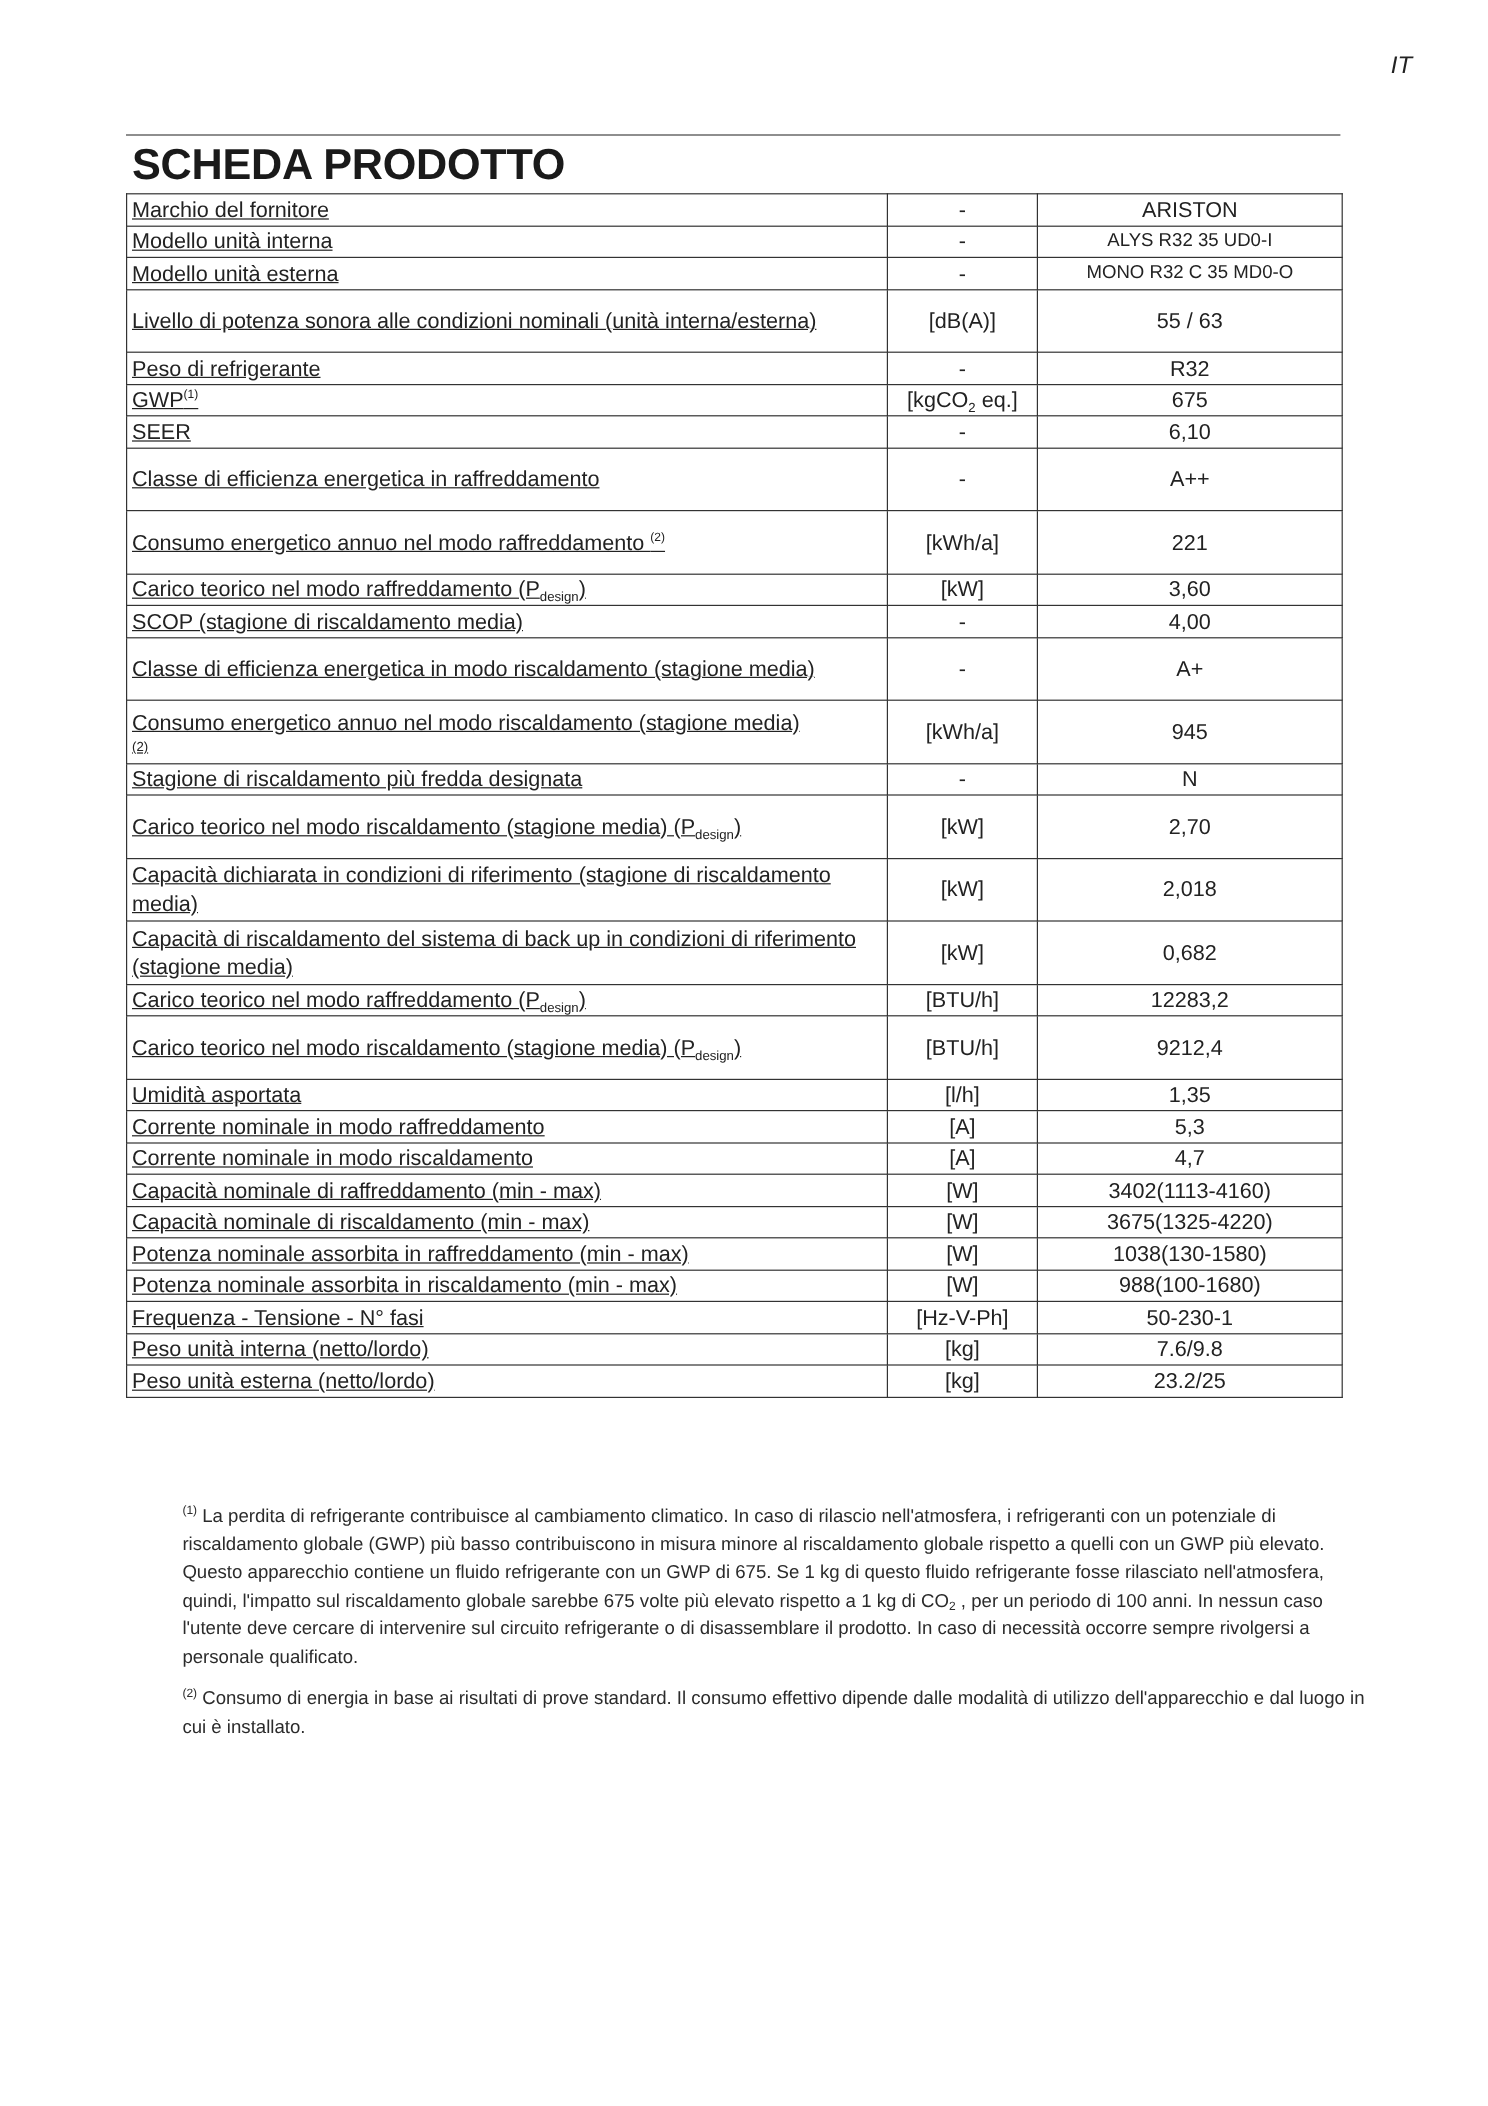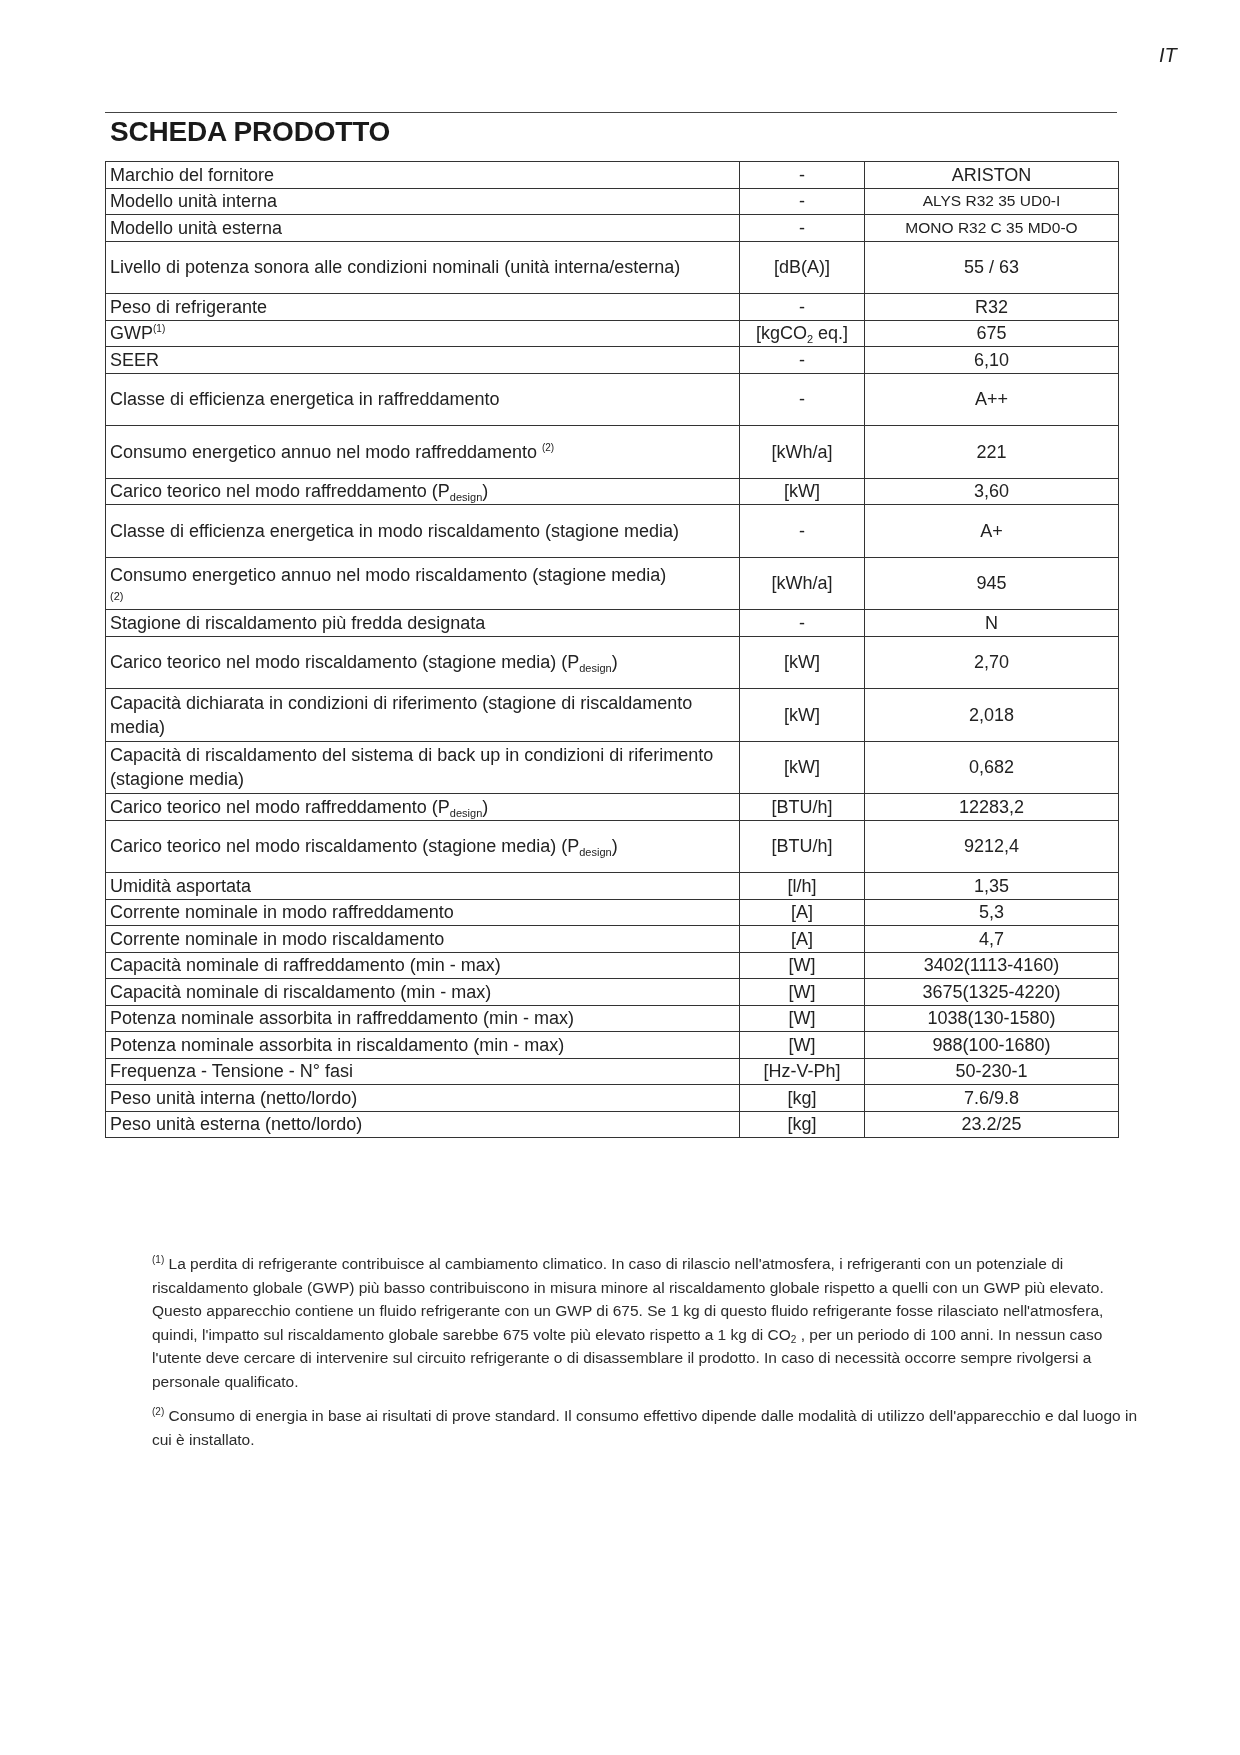--- a/index.html
+++ b/index.html
@@ -10,35 +10,35 @@
   .lang-tag {
     position: absolute; left: 1159px; top: 44px;
     font-size: 20px; font-style: italic; color: #222;
   }
   .rule {
     position: absolute; left: 105px; top: 112px; width: 1012px; height: 0;
     border-top: 1.5px solid #444;
   }
   .title {
     position: absolute; left: 110px; top: 116px;
-    font-size: 28px; font-weight: bold; letter-spacing: -0.2px; color: #1a1a1a;
+    font-size: 36px; font-weight: bold; letter-spacing: -0.2px; color: #1a1a1a;
     margin: 0;
   }
   table.spec {
     position: absolute; left: 105px; top: 161px; width: 1013px;
     border-collapse: collapse; table-layout: fixed;
   }
   table.spec col.c1 { width: 634px; }
   table.spec col.c2 { width: 125px; }
   table.spec col.c3 { width: 254px; }
   table.spec td {
     border: 1.3px solid #333; padding: 0 3px; font-size: 18px; line-height: 24px;
     vertical-align: middle; color: #222; overflow: hidden;
   }
-  table.spec td.lbl { text-align: left; padding-left: 4px; }
+  table.spec td.lbl { text-align: left; padding-left: 4px; text-decoration: underline; }
   table.spec td.unit, table.spec td.val { text-align: center; }
   table.spec td.val.small { font-size: 15.5px; }
   tr.r-n td { height: 25.5px; }
   tr.r-t td { height: 51.5px; }
   sup.ref { font-size: 10px; vertical-align: 7px; line-height: 0; }
   sub.ds { font-size: 11px; vertical-align: -4px; line-height: 0; }
   .noteline { display: block; font-size: 11px; line-height: 14px; margin-top: 2px; }
   .notes {
     position: absolute; left: 108px; top: 1252px; width: 1000px;
     font-size: 15.5px; line-height: 23.5px; color: #2b2b2b; margin-left: 44px;
@@ -104,20 +104,25 @@
     <tr class="r-t">
       <td class="lbl"><span>Consumo energetico annuo nel modo raffreddamento </span><sup class="ref">(2)</sup></td>
       <td class="unit">[kWh/a]</td>
       <td class="val">221</td>
     </tr>
     <tr class="r-n">
       <td class="lbl"><span>Carico teorico nel modo raffreddamento (P</span><sub class="ds">design</sub><span>)</span></td>
       <td class="unit">[kW]</td>
       <td class="val">3,60</td>
     </tr>
+    <tr class="r-n">
+      <td class="lbl">SCOP (stagione di riscaldamento media)</td>
+      <td class="unit">-</td>
+      <td class="val">4,00</td>
+    </tr>
     <tr class="r-t">
       <td class="lbl">Classe di efficienza energetica in modo riscaldamento (stagione media)</td>
       <td class="unit">-</td>
       <td class="val">A+</td>
     </tr>
     <tr class="r-t">
       <td class="lbl"><span>Consumo energetico annuo nel modo riscaldamento (stagione media)</span><span class="noteline">(2)</span></td>
       <td class="unit">[kWh/a]</td>
       <td class="val">945</td>
     </tr>

